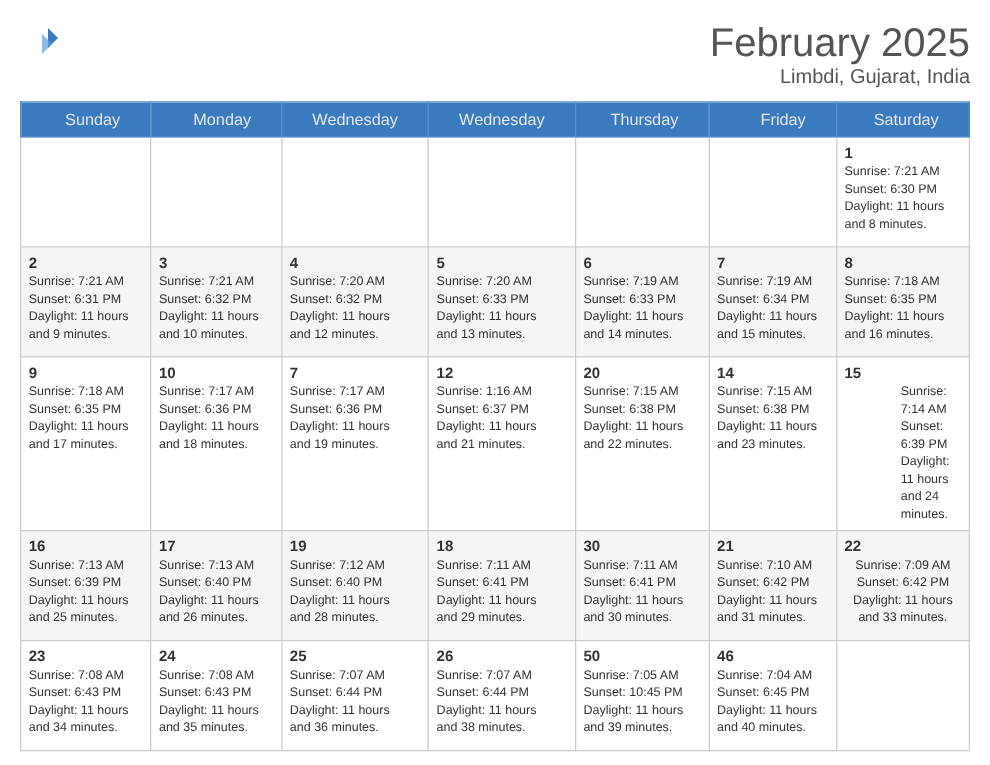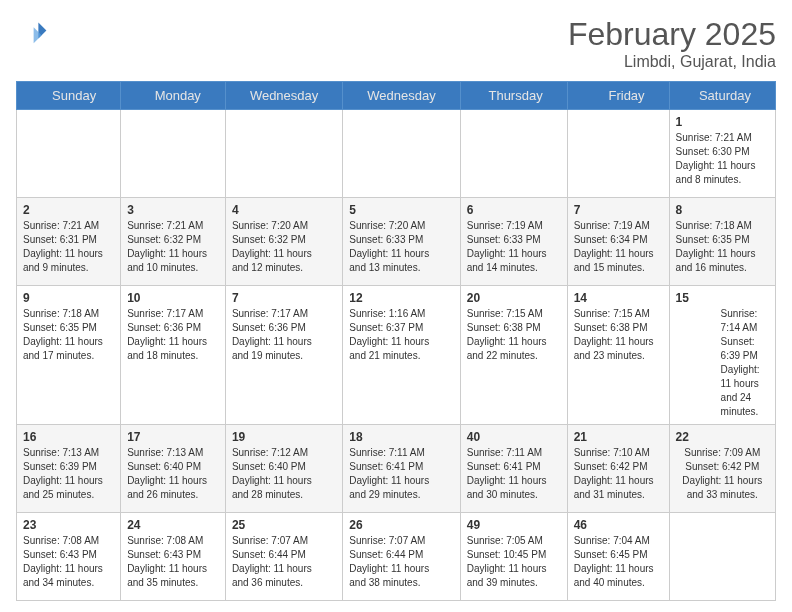--- a/index.html
+++ b/index.html
@@ -261,21 +261,21 @@
 and 28 minutes.</div>
         </td>
         <td>
           <span class="day-num">18</span>
           <div class="day-info" style="white-space: pre-line;">Sunrise: 7:11 AM
 Sunset: 6:41 PM
 Daylight: 11 hours
 and 29 minutes.</div>
         </td>
         <td>
-          <span class="day-num">40</span>
+          <span class="day-num">30</span>
           <div class="day-info" style="white-space: pre-line;">Sunrise: 7:11 AM
 Sunset: 6:41 PM
 Daylight: 11 hours
 and 30 minutes.</div>
         </td>
         <td>
           <span class="day-num">21</span>
           <div class="day-info" style="white-space: pre-line;">Sunrise: 7:10 AM
 Sunset: 6:42 PM
 Daylight: 11 hours
@@ -312,21 +312,21 @@
 and 36 minutes.</div>
         </td>
         <td>
           <span class="day-num">26</span>
           <div class="day-info" style="white-space: pre-line;">Sunrise: 7:07 AM
 Sunset: 6:44 PM
 Daylight: 11 hours
 and 38 minutes.</div>
         </td>
         <td>
-          <span class="day-num">49</span>
+          <span class="day-num">50</span>
           <div class="day-info" style="white-space: pre-line;">Sunrise: 7:05 AM
 Sunset: 10:45 PM
 Daylight: 11 hours
 and 39 minutes.</div>
         </td>
         <td>
           <span class="day-num">46</span>
           <div class="day-info" style="white-space: pre-line;">Sunrise: 7:04 AM
 Sunset: 6:45 PM
 Daylight: 11 hours

